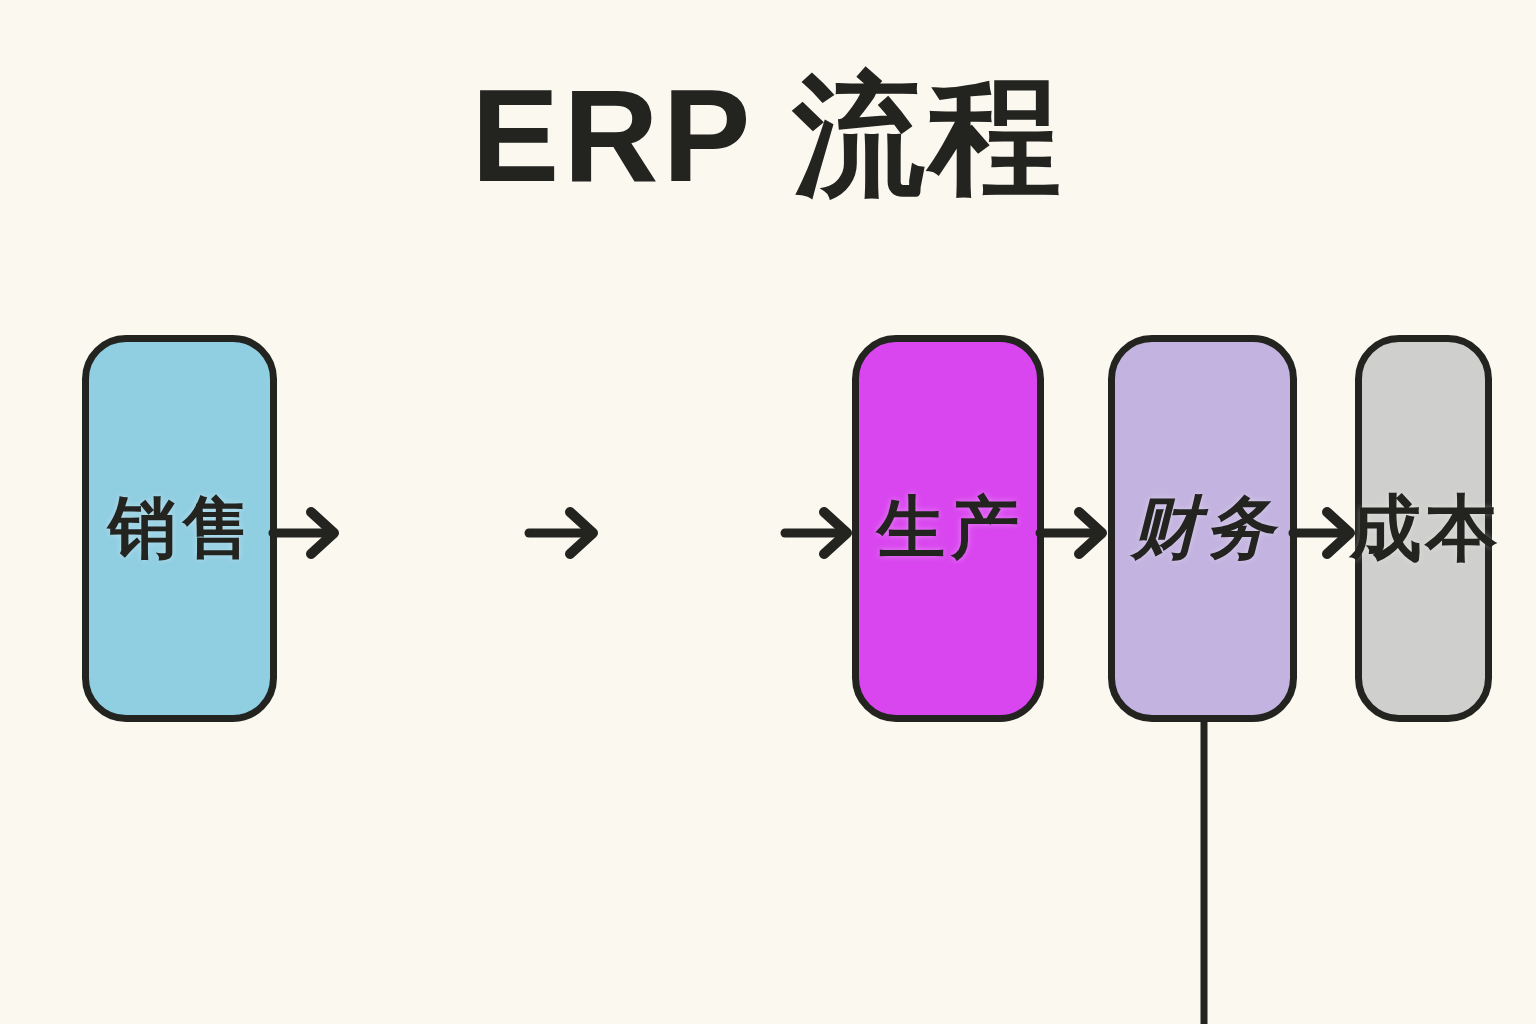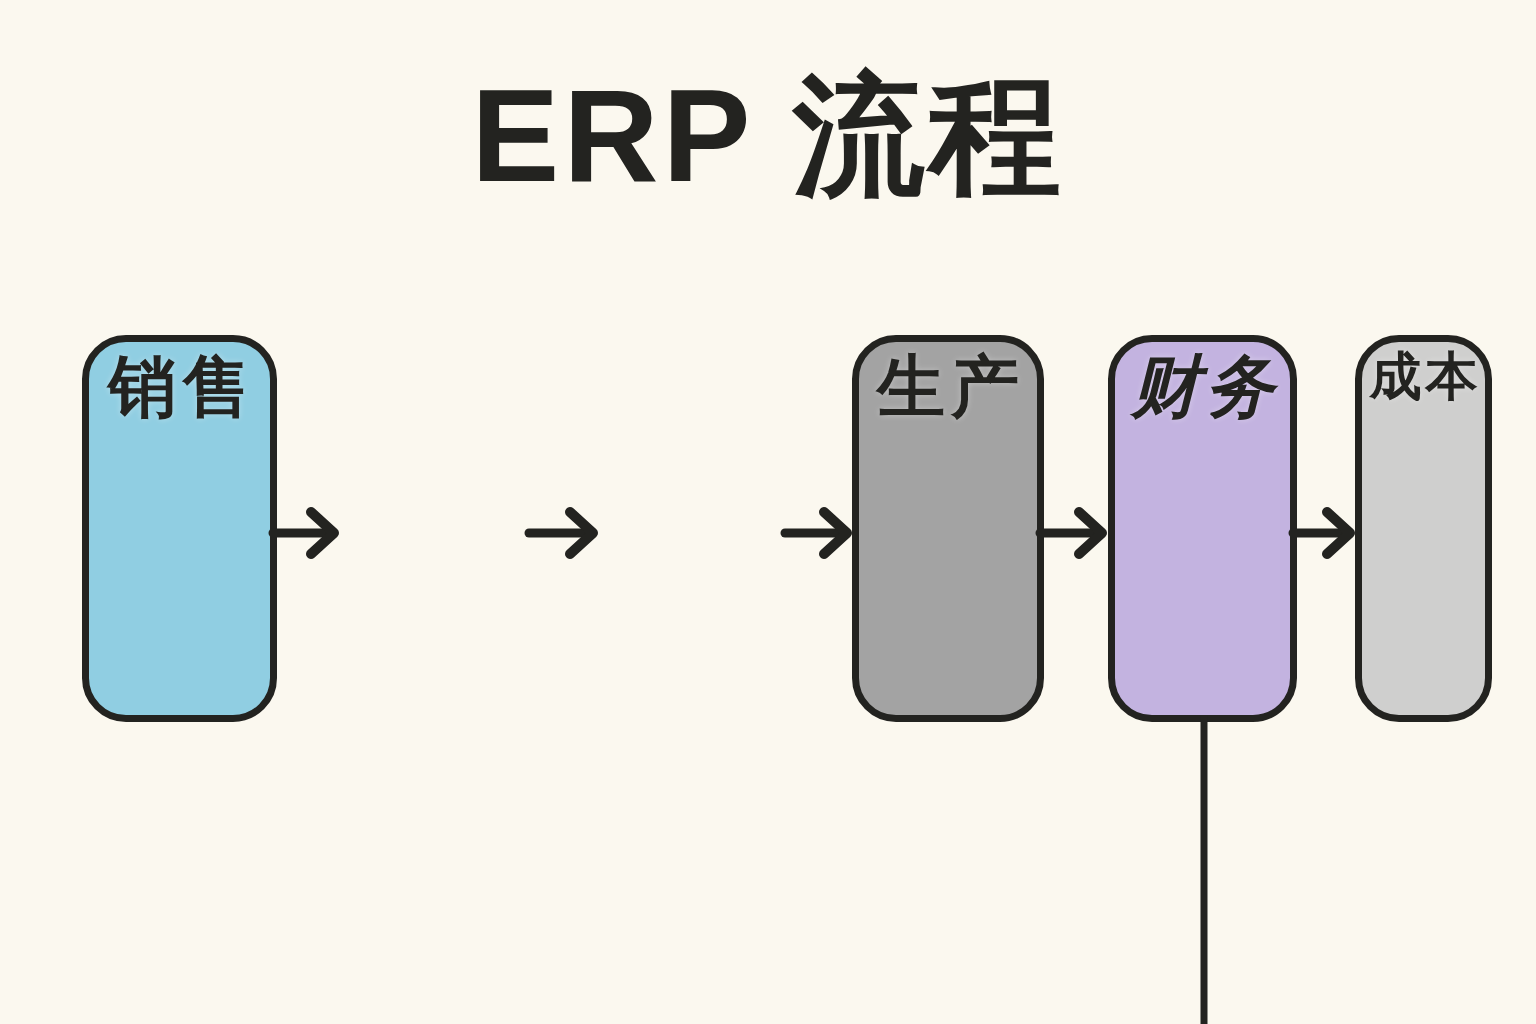--- a/index.html
+++ b/index.html
@@ -32,39 +32,40 @@
     white-space: nowrap;
   }
   .node {
     position: absolute;
     top: 335px;
     height: 387px;
     box-sizing: border-box;
     border: 7px solid #232320;
     border-radius: 44px;
     display: flex;
+    align-items: center;
     justify-content: center;
   }
   .node .label {
     font-size: 68px;
     font-weight: 900;
     color: #232320;
     letter-spacing: 6px;
     margin-right: -6px; 
     white-space: nowrap;
     text-shadow: 0 0 6px rgba(255,255,255,0.35);
   }
   .n0 { left: 82px;   width: 195px; }
   .n1 { left: 340px;  width: 193px; }
   .n2 { left: 598px;  width: 191px; }
   .n3 { left: 852px;  width: 192px; }
   .n4 { left: 1108px; width: 189px; }
   .n5 { left: 1355px; width: 137px; }
   .n5 .label {
-    font-size: 52px;
+    font-size: 72px;
     letter-spacing: 4px;
     margin-right: -4px;
   }
   svg.connectors {
     position: absolute;
     left: 0;
     top: 0;
     width: 1536px;
     height: 1024px;
     pointer-events: none;
@@ -84,21 +85,21 @@
 <div class="stage">
 
   <div class="title">ERP 流程</div>
 
   <div class="node n0" style="background-color: rgb(144, 206, 226);">
     <span class="label">销售</span>
   </div>
 
 
 
-  <div class="node n3" style="background-color: #a3a3a3;">
+  <div class="node n3" style="background-color: #d946ef;">
     <span class="label">生产</span>
   </div>
 
   <div class="node n4" style="background-color: rgb(195, 179, 224); font-style: italic;">
     <span class="label">财务</span>
   </div>
 
   <div class="node n5" style="background-color: rgb(207, 207, 206);">
     <span class="label">成本</span>
   </div>

